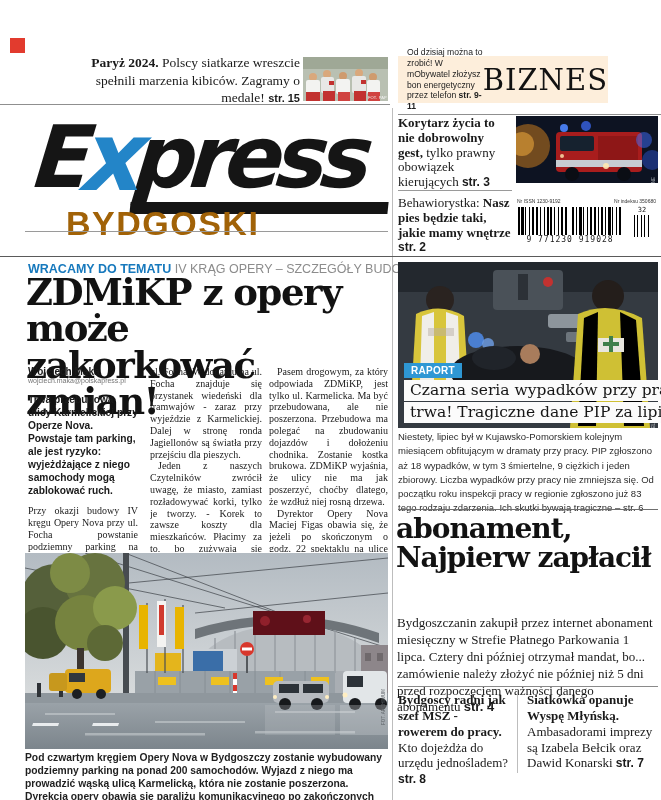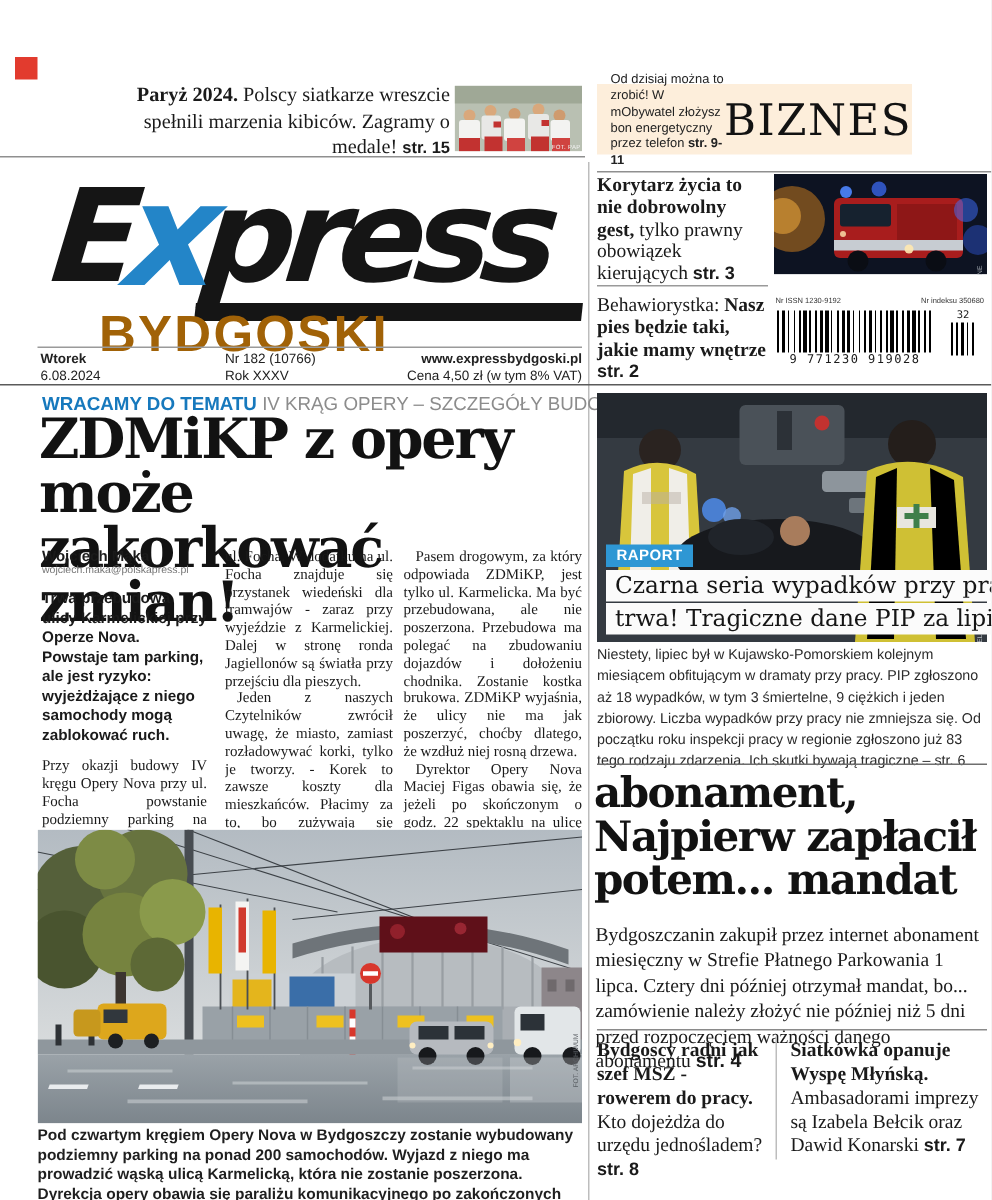--- a/index.html
+++ b/index.html
@@ -148,28 +148,20 @@
   <div class="rule" style="top:104px;left:0;width:390px;"></div>
   <div class="rule" style="top:114px;left:398px;width:263px;"></div>
   <div class="vrule vdiv-main"></div>
 
   <div class="abs logo-wrap">
     <div class="logo-text"><span>E</span><span class="logo-x">x</span><span>press</span></div>
     <div class="logo-bar"></div>
     <div class="logo-sub">BYDGOSKI</div>
   </div>
   <div class="rule dl-rule"></div>
-  <div class="abs dateline sans">
-    <div class="dl-left"><b>Wtorek</b><br>
-      <span>6.08.2024</span></div>
-    <div class="dl-center"><span>Nr 182 (10766)</span><br>
-      <span>Rok XXXV</span></div>
-    <div class="dl-right"><b>www.expressbydgoski.pl</b><br>
-      <span>Cena 4,50 zł (w tym 8% VAT)</span></div>
-  </div>
   <div class="rule mast-rule"></div>
 
   <div class="abs korytarz">
     <span class="serif-bold">Korytarz życia to nie dobrowolny gest,</span><span> tylko prawny obowiązek kierujących </span><span class="ref">str. 3</span>
   </div>
   <div class="abs truck-photo">
     <svg width="142" height="67">
       <rect width="142" height="67" fill="#0d1322"></rect>
       <circle cx="12" cy="30" r="22" fill="#c77a1e" opacity="0.55"></circle>
       <circle cx="6" cy="28" r="12" fill="#e8a33a" opacity="0.6"></circle>
@@ -402,21 +394,20 @@
   <div class="abs raport-badge">RAPORT</div>
   <div class="amb-line" style="left:404px;top:380px;">Czarna seria wypadków przy pracy</div>
   <div class="amb-line" style="left:404px;top:402px;">trwa! Tragiczne dane PIP za lipiec</div>
   <div class="abs niestety">Niestety, lipiec był w Kujawsko-Pomorskiem kolejnym miesiącem obfitującym w dramaty przy pracy. PIP zgłoszono aż 18 wypadków, w tym 3 śmiertelne, 9 ciężkich i jeden zbiorowy. Liczba wypadków przy pracy nie zmniejsza się. Od początku roku inspekcji pracy w regionie zgłoszono już 83 tego rodzaju zdarzenia. Ich skutki bywają tragiczne – str. 6</div>
 
   <div class="rule rule-mandat"></div>
 
   <div class="abs mandat-h">
     <div>abonament,</div>
     <div>Najpierw zapłacił</div>
-    <div>potem... mandat</div>
   </div>
   <div class="abs mandat-body">
     <span>Bydgoszczanin zakupił przez internet abonament miesięczny w Strefie Płatnego Parkowania 1 lipca. Cztery dni później otrzymał mandat, bo... zamówienie należy złożyć nie później niż 5 dni przed rozpoczęciem ważności danego abonamentu </span><span class="ref" style="font-size:13px;">str. 4</span>
   </div>
 
   <div class="rule rule-bottom"></div>
   <div class="vrule mini-vdiv"></div>
 
   <div class="mini mini-left">
     <span class="serif-bold">Bydgoscy radni jak szef MSZ - rowerem do pracy. </span><span>Kto dojeżdża do urzędu jednośladem?  </span><span class="ref">str. 8</span>

